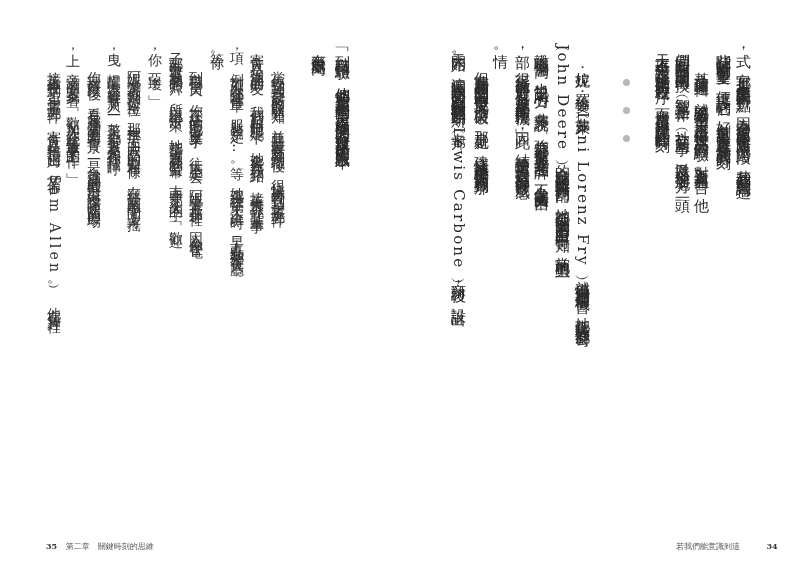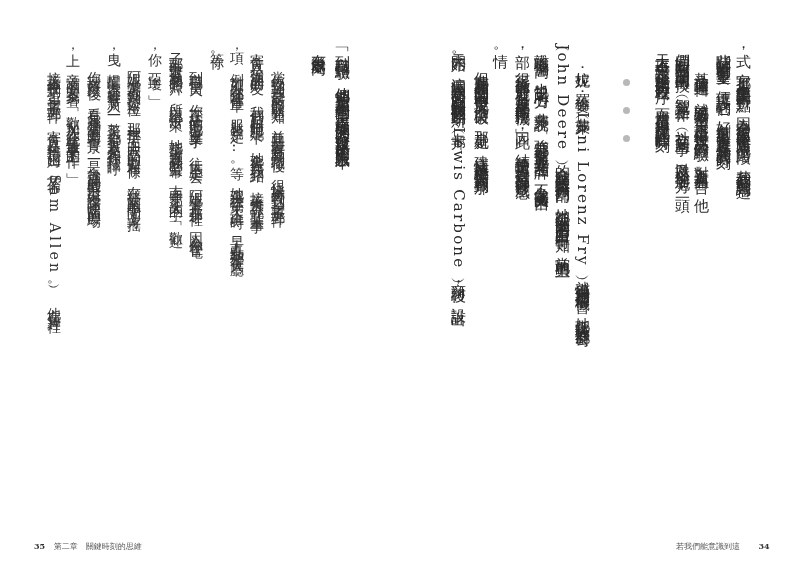--- a/index.html
+++ b/index.html
@@ -38,21 +38,21 @@
       <div class="col small" style="left: 217px; top: 42px;">等你。</div>
       <div class="col small" style="left: 196px; top: 60px;">到職日當天，你在正確的地方停妥車子，往大廳走去。阿妮卡果真在那裡！因為你在電</div>
       <div class="col small" style="left: 176px; top: 42px;">子郵件中看過她的照片，所以認得出來。她指著大廳裡的螢幕，上面寫了斗大的字：「歡迎</div>
       <div class="col small" style="left: 155px; top: 42px;">你，亞瓊！」</div>
       <div class="col small" style="left: 134px; top: 60px;">阿妮卡帶著你到辦公座位，那裡掛了一面六呎高的歡迎布條，在辦公室的小隔間上方搖</div>
       <div class="col small" style="left: 114px; top: 42px;">曳，提醒大家這裡有新人。一整天也都有人過來和你打招呼。</div>
       <div class="col small" style="left: 94px; top: 60px;">你安頓好以後，看見電腦螢幕的桌布背景，是一台強鹿的機具出現在夕陽映照的農場</div>
       <div class="col small" style="left: 73px; top: 42px;">上，旁邊的文案寫著：「歡迎加入你此生最重要的工作！」</div>
       <div class="col small" style="left: 54px; top: 60px;">接著你收到了第一封電子郵件，寄件人是執行長山姆．艾倫（Sam Allen）。他在短片裡</div>
     </div>
-  <div class="footer" style="left:34px;">
+  <div class="footer" style="left:46px;">
     <span class="num">35</span>
     <span style="margin-left:6px;">第二章　關鍵時刻的思維</span>
   </div>
 </div>
 
 <div class="page page-right">
   <div id="right-cols">
       <div class="col" style="left: 343px; top: 42px;">式，它都是人生中重要的轉折點，因為它象徵人生即將邁向下一個階段。若我們能意識到這</div>
       <div class="col" style="left: 323px; top: 42px;">些關鍵時刻有多重要，便可設計它們，好創造出更多難忘且充滿意義的時刻。</div>
       <div class="col" style="left: 301px; top: 60px;">基於這個邏輯，就說明了為何第一天上班是值得投注心力的經驗。對新進人員而言，他</div>
@@ -66,15 +66,15 @@
       <div class="col" style="left: 81px; top: 60px;">但弗萊和品牌部門的同事發現了一個突破口，那就是：建立情感連結得從新人報到那一</div>
       <div class="col" style="left: 58px; top: 42px;">天開始。這個團隊和公司的顧客體驗顧問路易斯．卡邦（Lewis Carbone）商討後，設計出</div>
     </div>
   <div class="ornament" id="ornament">
       <div class="dot" style="top: 79px;"></div>
       <div class="dot" style="top: 107px;"></div>
       <div class="dot" style="top: 135px;"></div>
     </div>
   <div class="footer" style="left:276px;">
     <span>若我們能意識到這</span>
-    <span class="num" style="margin-left:16px;">34</span>
+    <span class="num" style="margin-left:24px;">34</span>
   </div>
 </div>
 
 </body></html>

